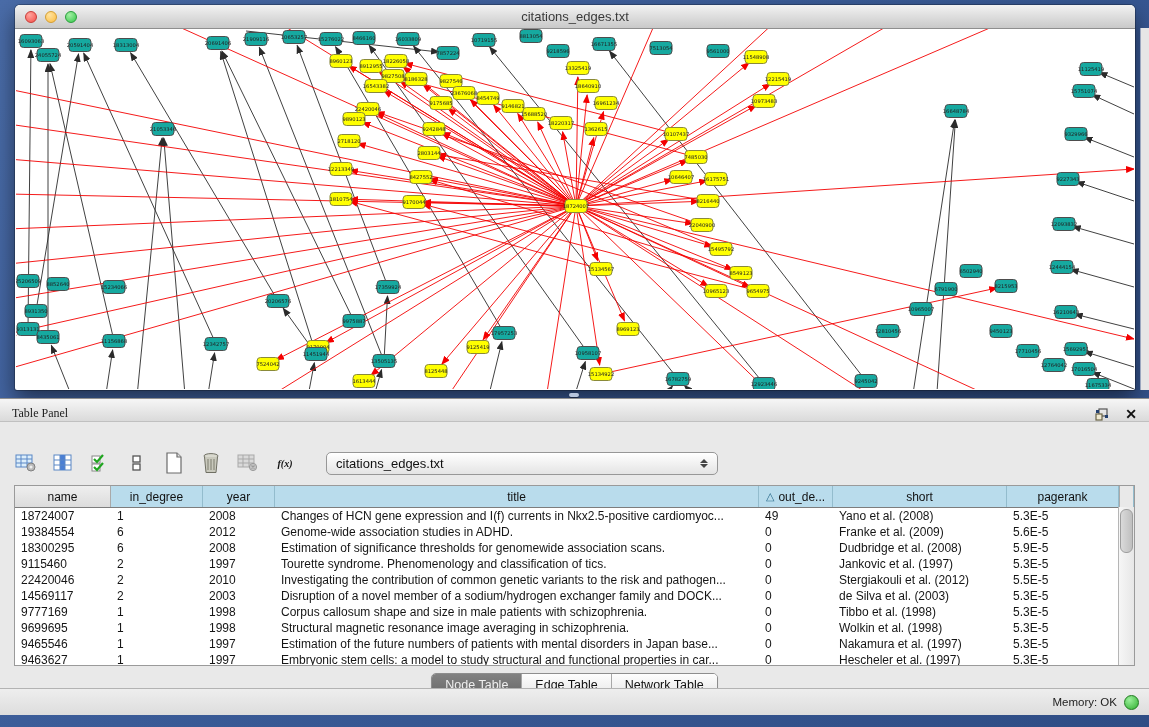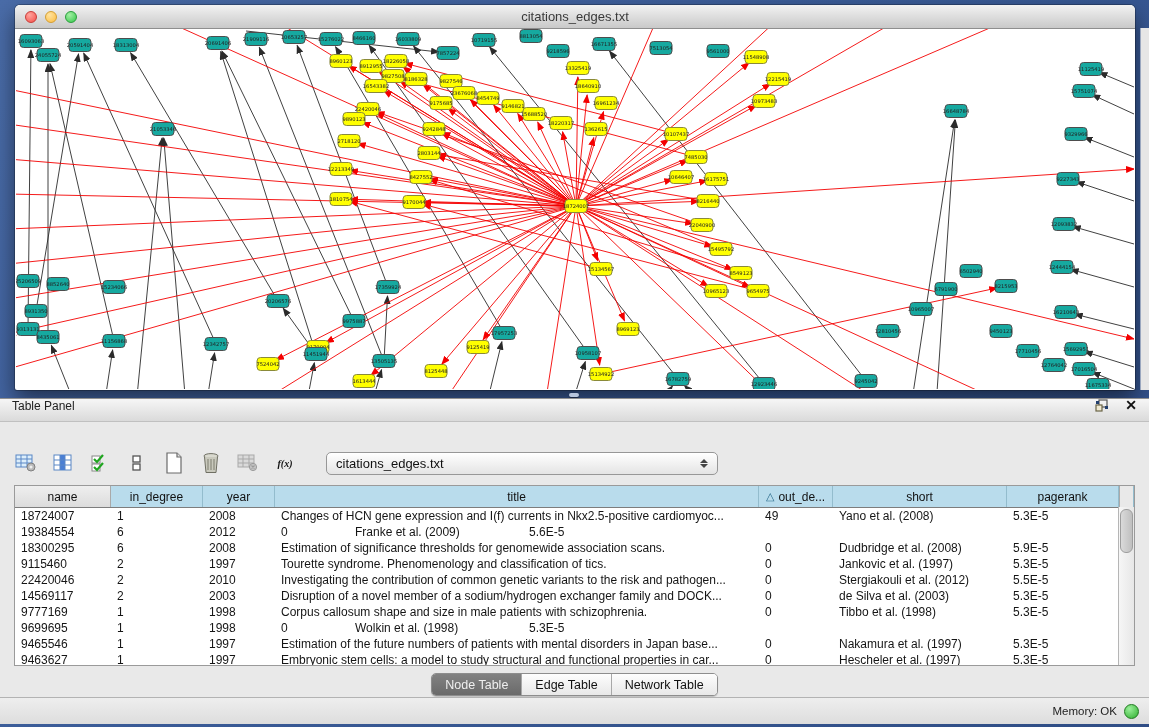--- a/index.html
+++ b/index.html
@@ -22,21 +22,21 @@
   .canvas{position:absolute;top:24px;left:1px;width:1118px;height:360px;background:#fff;overflow:hidden;}
   
   .splitter-dot{position:absolute;left:569px;top:393px;width:10px;height:4px;border-radius:2px;
        background:#b8c6dd;box-shadow:0 1px 1px rgba(0,0,0,.4);}
   .right-sliver{position:absolute;right:0;top:28px;width:8px;height:362px;background:#e6e6e6;
        border-left:1px solid #9aa7bf;}
   
   .table-panel{position:absolute;left:0;top:398px;width:1149px;height:302px;background:#e9e9e9;
        border-top:1px solid #8f8f8f;}
   .panel-header{height:22px;background:linear-gradient(#f6f6f6,#dadada);border-bottom:1px solid #c0c0c0;
-       display:flex;align-items:flex-start;padding:0 12px;font-size:12px;color:#222;}
+       display:flex;align-items:flex-end;padding:0 12px;font-size:12px;color:#222;font-family:Liberation Serif, serif;}
   .panel-header .spacer{flex:1;}
   .float-icon{width:14px;height:13px;margin-right:16px;cursor:default;}
   .close-icon{font-size:14px;font-weight:bold;color:#111;line-height:13px;cursor:default;}
   .toolbar{display:flex;align-items:center;height:30px;margin:26px 0 0 14px;gap:13px;}
   .tool-btn{width:24px;height:24px;display:flex;align-items:center;justify-content:center;}
   .fx-label{font-family:"Liberation Serif",serif;font-style:italic;font-weight:bold;font-size:10px;color:#111;}
   .combo{margin-left:16px;width:392px;height:23px;box-sizing:border-box;border:1px solid #979797;border-radius:5px;
        background:linear-gradient(#ffffff,#e4e4e4);display:flex;align-items:center;padding:0 9px;
        font-size:13px;color:#111;box-shadow:inset 0 1px 0 rgba(255,255,255,.8);}
   .combo .arrows{margin-left:auto;display:flex;flex-direction:column;gap:1px;align-items:center;}
@@ -61,21 +61,21 @@
   .head-corner{width:15px;background:#e9e9e9;border-left:1px solid #a9a9a9;}
   
   .tabs-row{position:absolute;left:0;right:0;top:274px;display:flex;justify-content:center;}
   .seg{display:flex;border:1px solid #8d8d8d;border-radius:5px;overflow:hidden;height:21px;
        font-size:12.5px;box-shadow:0 1px 1px rgba(0,0,0,.18);background:#fff;}
   .seg-item{padding:0 13px;display:flex;align-items:center;background:linear-gradient(#fdfdfd,#e8e8e8);
        color:#111;border-left:1px solid #a8a8a8;cursor:default;}
   .seg-item:first-child{border-left:none;}
   .seg-item.active{background:linear-gradient(#828282,#6a6a6a);color:#efefef;}
   
-  .status-bar{position:absolute;left:0;bottom:3px;width:1149px;height:27px;box-sizing:border-box;
+  .status-bar{position:absolute;left:0;bottom:12px;width:1149px;height:27px;box-sizing:border-box;
        background:linear-gradient(#eeeeee,#dddddd);border-top:1px solid #b3b3b3;
        display:flex;align-items:center;justify-content:flex-end;padding:0 10px;gap:7px;
        font-size:11.5px;color:#222;}
   .mem-dot{width:13px;height:13px;border-radius:50%;border:1px solid #1f7a1f;
        background:radial-gradient(circle at 35% 30%,#9bf09b,#2fae2f);}
 </style>
 </head>
 <body>
 
 <div class="app">
@@ -752,20 +752,21 @@
             <div class="td" style="flex: 1 1 0%;">Changes of HCN gene expression and I(f) currents in Nkx2.5-positive cardiomyoc...</div>
             <div class="td" style="width: 74px;">49</div>
             <div class="td" style="width: 174px;">Yano et al. (2008)</div>
             <div class="td" style="width: 112px;">5.3E-5</div>
             <div style="width: 15px;"></div>
           </div>
           <div class="tr">
             <div class="td" style="width: 96px;">19384554</div>
             <div class="td" style="width: 92px;">6</div>
             <div class="td" style="width: 72px;">2012</div>
+            <div class="td" style="flex: 1 1 0%;">Genome-wide association studies in ADHD.</div>
             <div class="td" style="width: 74px;">0</div>
             <div class="td" style="width: 174px;">Franke et al. (2009)</div>
             <div class="td" style="width: 112px;">5.6E-5</div>
             <div style="width: 15px;"></div>
           </div>
           <div class="tr">
             <div class="td" style="width: 96px;">18300295</div>
             <div class="td" style="width: 92px;">6</div>
             <div class="td" style="width: 72px;">2008</div>
             <div class="td" style="flex: 1 1 0%;">Estimation of significance thresholds for genomewide association scans.</div>
@@ -811,20 +812,21 @@
             <div class="td" style="flex: 1 1 0%;">Corpus callosum shape and size in male patients with schizophrenia.</div>
             <div class="td" style="width: 74px;">0</div>
             <div class="td" style="width: 174px;">Tibbo et al. (1998)</div>
             <div class="td" style="width: 112px;">5.3E-5</div>
             <div style="width: 15px;"></div>
           </div>
           <div class="tr">
             <div class="td" style="width: 96px;">9699695</div>
             <div class="td" style="width: 92px;">1</div>
             <div class="td" style="width: 72px;">1998</div>
+            <div class="td" style="flex: 1 1 0%;">Structural magnetic resonance image averaging in schizophrenia.</div>
             <div class="td" style="width: 74px;">0</div>
             <div class="td" style="width: 174px;">Wolkin et al. (1998)</div>
             <div class="td" style="width: 112px;">5.3E-5</div>
             <div style="width: 15px;"></div>
           </div>
           <div class="tr">
             <div class="td" style="width: 96px;">9465546</div>
             <div class="td" style="width: 92px;">1</div>
             <div class="td" style="width: 72px;">1997</div>
             <div class="td" style="flex: 1 1 0%;">Estimation of the future numbers of patients with mental disorders in Japan base...</div>

